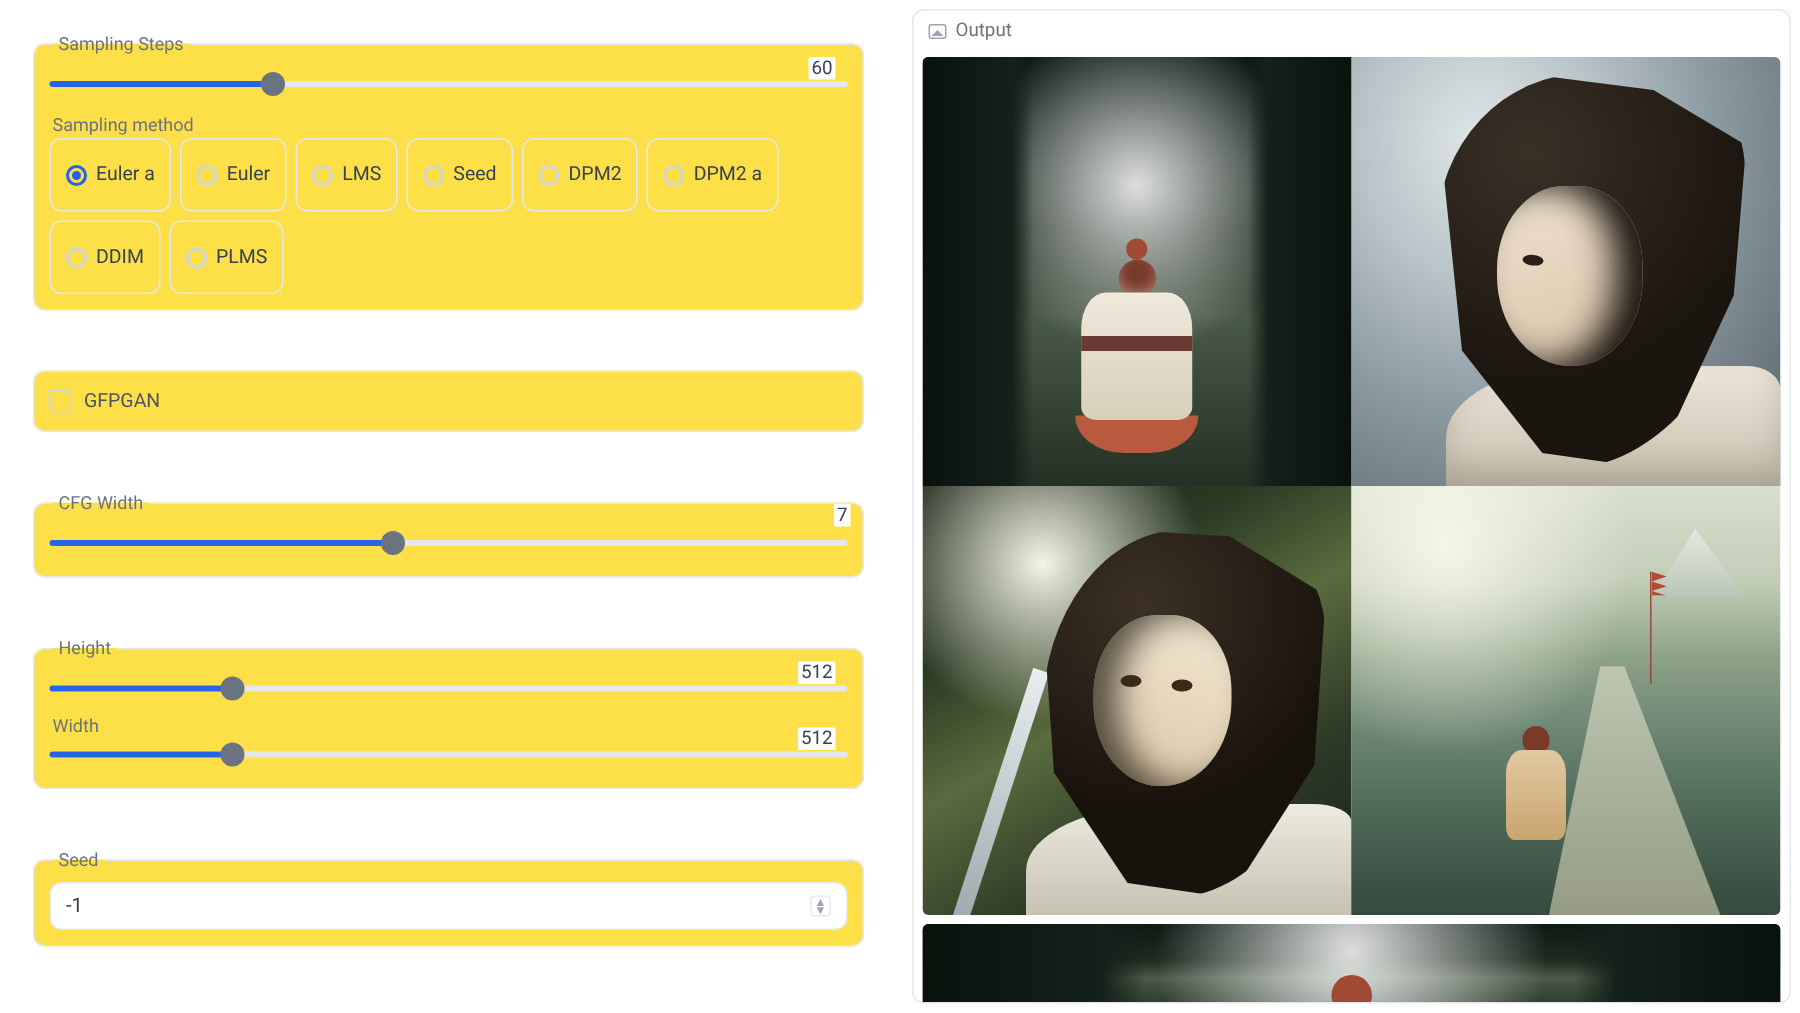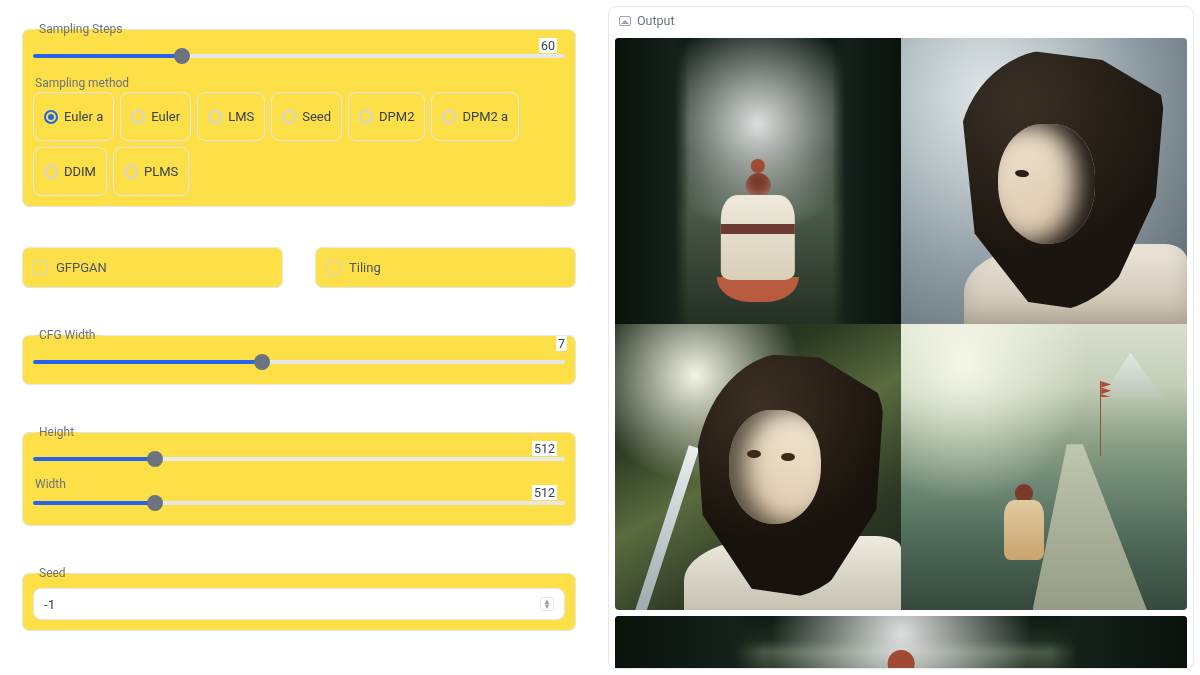--- a/index.html
+++ b/index.html
@@ -340,26 +340,20 @@
         </div>
     </fieldset>
 
     <div class="row2">
       <fieldset class="card" style="padding:12px 10px">
         <div class="check-row">
           <span class="checkbox"></span>
           <span>GFPGAN</span>
         </div>
       </fieldset>
-      <fieldset class="card" style="padding:12px 10px">
-        <div class="check-row">
-          <span class="checkbox"></span>
-          <span>Tiling</span>
-        </div>
-      </fieldset>
     </div>
 
 
     <fieldset class="card slider-field">
       <legend>CFG Width</legend>
       <span class="value">7</span>
       <div class="slider-track">
         <div class="track-bg"></div>
         <div class="track-fill" style="width:43%"></div>
         <div class="track-thumb" style="left:43%"></div>

